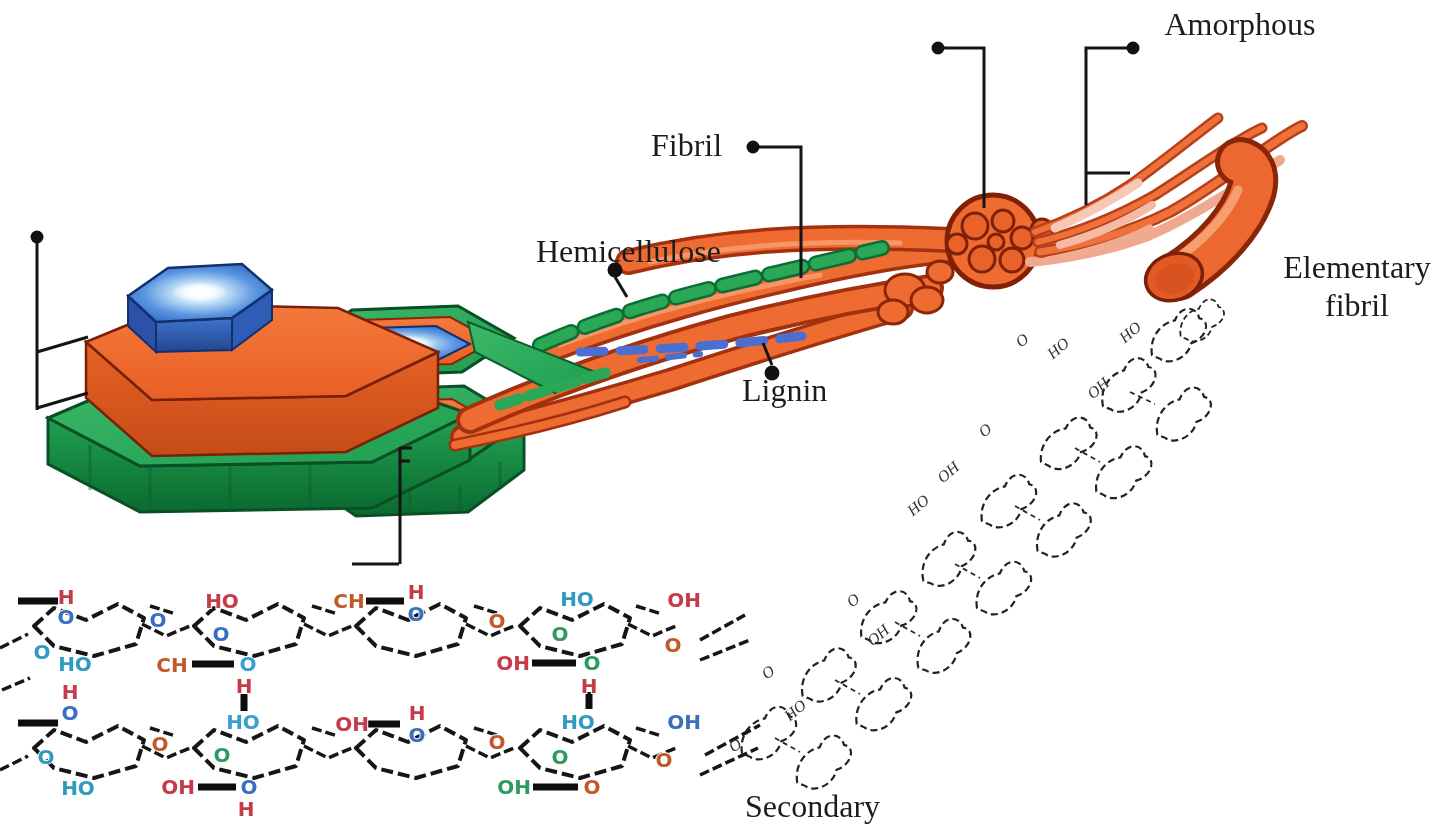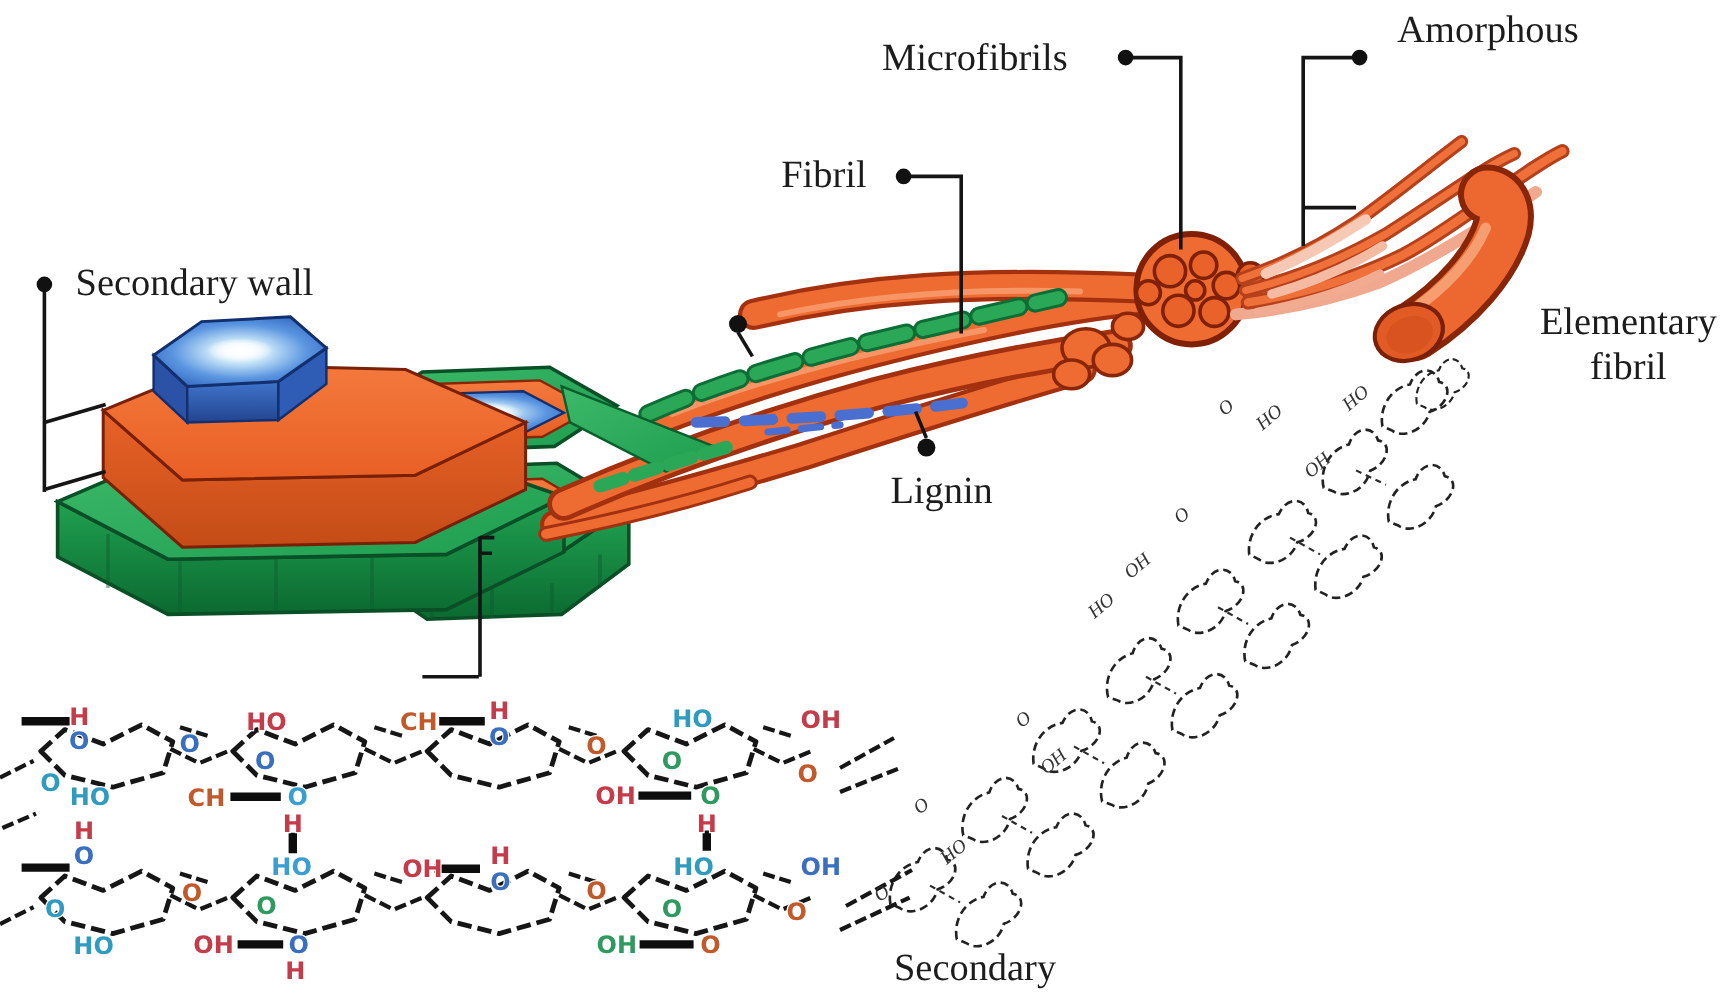--- a/index.html
+++ b/index.html
@@ -323,26 +323,25 @@
       <circle cx="615" cy="270" r="7.5" fill="#111"></circle>
       <path class="leader" d="M615,277 L627,297"></path>
     </g>
     <g>
       <circle cx="772" cy="373" r="7.5" fill="#111"></circle>
       <path class="leader" d="M772,365 L763,343"></path>
     </g>
   </g>
 </svg>
 
-<div class="lbl" style="left:63px;top:217px">Secondary wall</div>
-<div class="lbl" style="left:735px;top:29px">Microfibrils</div>
 <div class="lbl center" style="left:1135px;top:6px;width:210px">
   <div>Amorphous</div>
 </div>
 <div class="lbl" style="left:651px;top:127px">Fibril</div>
-<div class="lbl" style="left:742px;top:390px">Lignin</div>
+<div class="lbl" style="left:536px;top:233px">Hemicellulose</div>
+<div class="lbl" style="left:742px;top:372px">Lignin</div>
 <div class="lbl center" style="left:1262px;top:249px;width:190px">
   <div>Elementary</div>
   <div>fibril</div>
 </div>
 <div class="lbl" style="left:745px;top:788px">Secondary</div>
 
 </div>
 
 </body></html>

